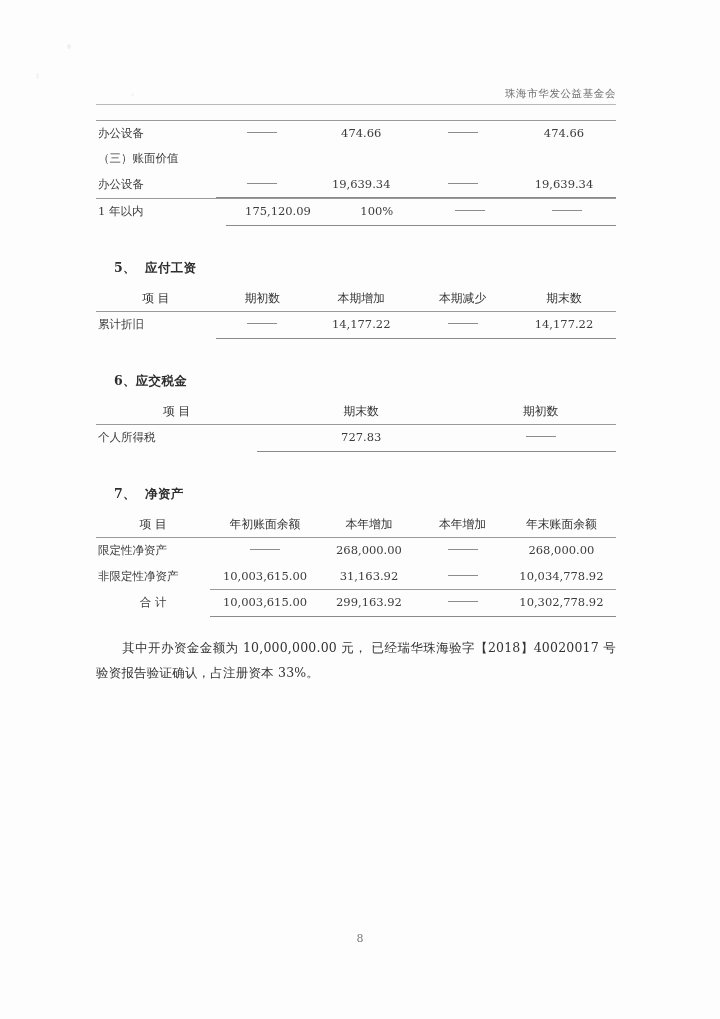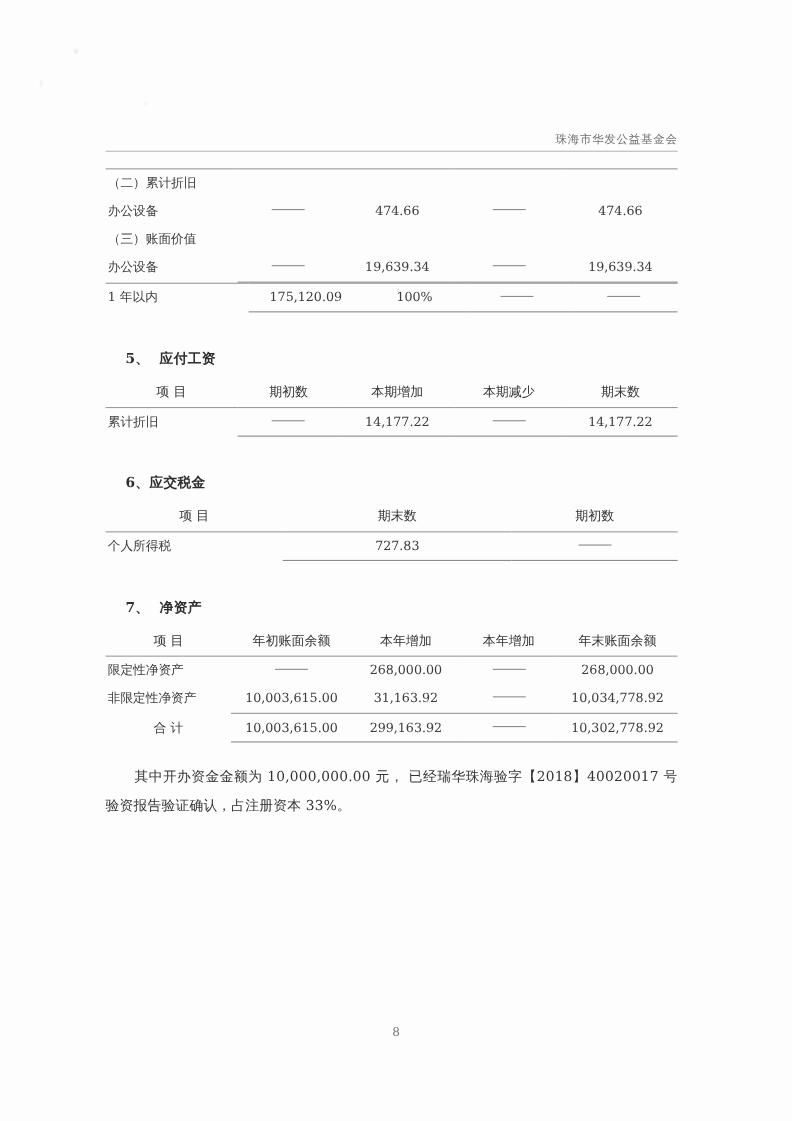--- a/index.html
+++ b/index.html
@@ -35,21 +35,21 @@
     top: 0;
     width: 520px;
   }
 
   
   .doc-header {
     text-align: right;
     font-size: 10.5px;
     color: #6f6f6f;
     letter-spacing: .6px;
-    padding-top: 120px;
+    padding-top: 87px;
     padding-bottom: 3px;
   }
   .header-rule {
     border-top: 1px solid #b9b9b9;
     margin-bottom: 15px;
   }
 
   
   .section-title {
     font-size: 12.5px;
@@ -134,23 +134,20 @@
           <col style="width:18%">
           <col style="width:20%">
           <col style="width:19%">
           <col style="width:20%">
       </colgroup>
       <tbody>
       <tr>
         <td class="rule-full" colspan="5" style="padding:0;height:0"></td>
       </tr>
       <tr>
-        <td class="label" colspan="5">（二）累计折旧</td>
-      </tr>
-      <tr>
         <td class="label">办公设备</td>
         <td class="ctr"><span class="dash"></span></td>
         <td class="num">474.66</td>
         <td class="ctr"><span class="dash"></span></td>
         <td class="num">474.66</td>
       </tr>
       <tr>
         <td class="label" colspan="5">（三）账面价值</td>
       </tr>
       <tr>

